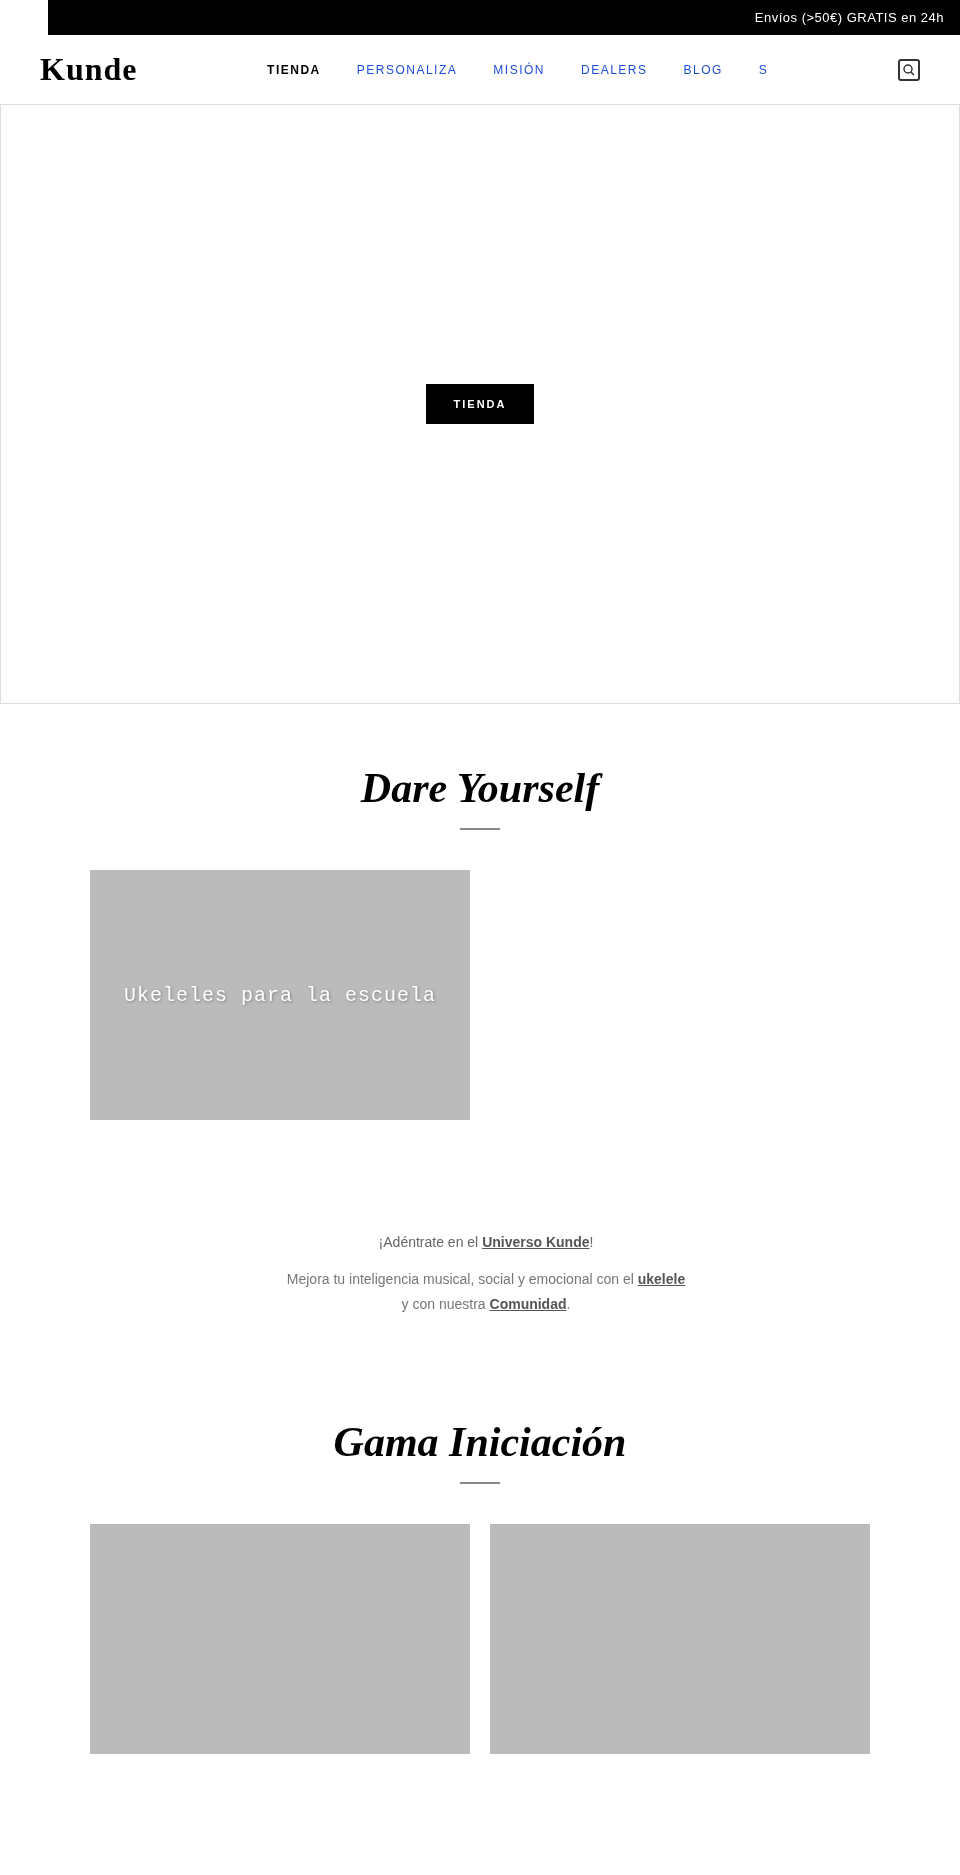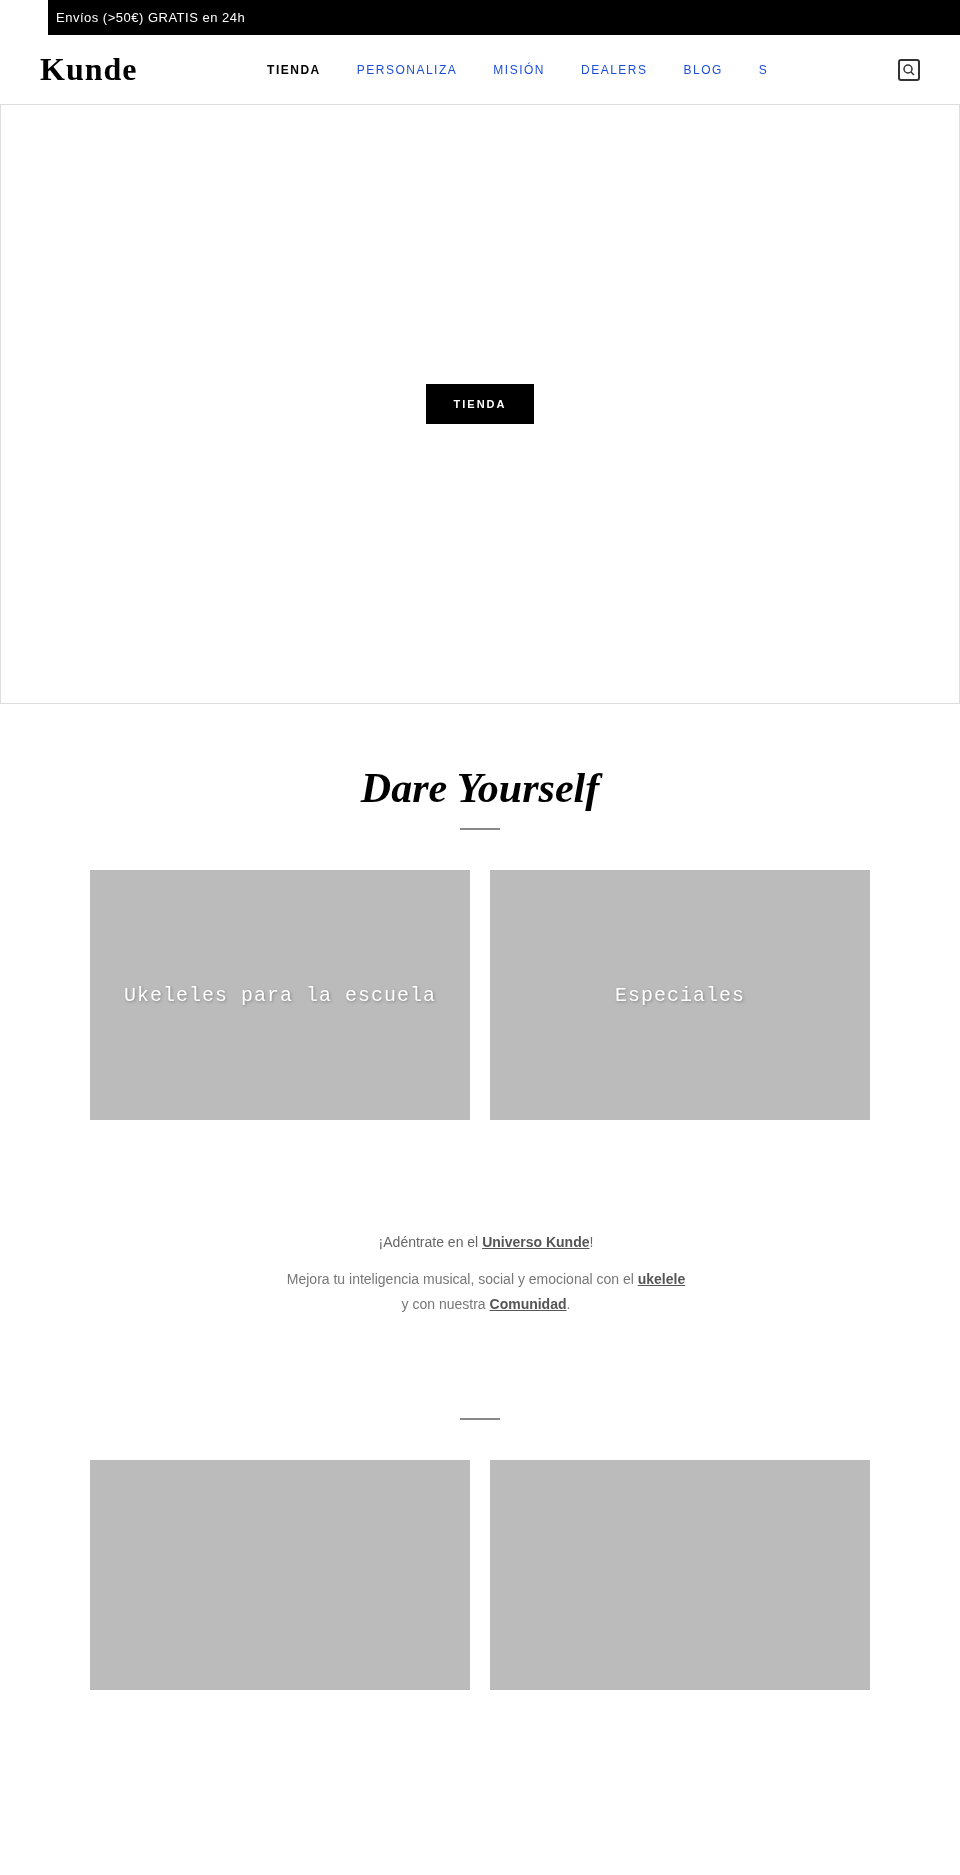--- a/index.html
+++ b/index.html
@@ -11,22 +11,22 @@
       font-family: Arial, sans-serif;
       background: #fff;
       color: #000;
       width: 960px;
     }
 
     
     .announcement-bar {
       background: #000;
       color: #fff;
-      text-align: left;
-      padding: 10px 8px;
+      text-align: right;
+      padding: 10px 16px;
       font-size: 13px;
       letter-spacing: 0.5px;
       margin-left: 48px;
     }
 
     
     .header {
       display: flex;
       align-items: center;
       justify-content: space-between;
@@ -215,38 +215,36 @@
 </section>
 
 <section class="dare-section">
   <h2 class="section-title">Dare Yourself</h2>
   <div class="section-divider"></div>
 
   <div class="card-grid">
     <div class="card">
       <span class="card-label">Ukeleles para la escuela</span>
     </div>
-    <div class="card">
-      <span class="card-label">Especiales</span>
-    </div>
   </div>
 </section>
 
 <section class="universe-section">
   <p class="intro">
     ¡Adéntrate en el <span class="highlight">Universo Kunde</span>!
   </p>
   <p>
     Mejora tu inteligencia musical, social y emocional con el
     <span class="highlight">ukelele</span>
     <br>y con nuestra <span class="highlight">Comunidad</span>.
   </p>
 </section>
 
 <section class="gama-section">
+  <h2 class="section-title">Gama Iniciación</h2>
   <div class="section-divider"></div>
 
   <div class="product-grid">
     <div class="product-card">
       
     </div>
     <div class="product-card">
       
     </div>
   </div>

